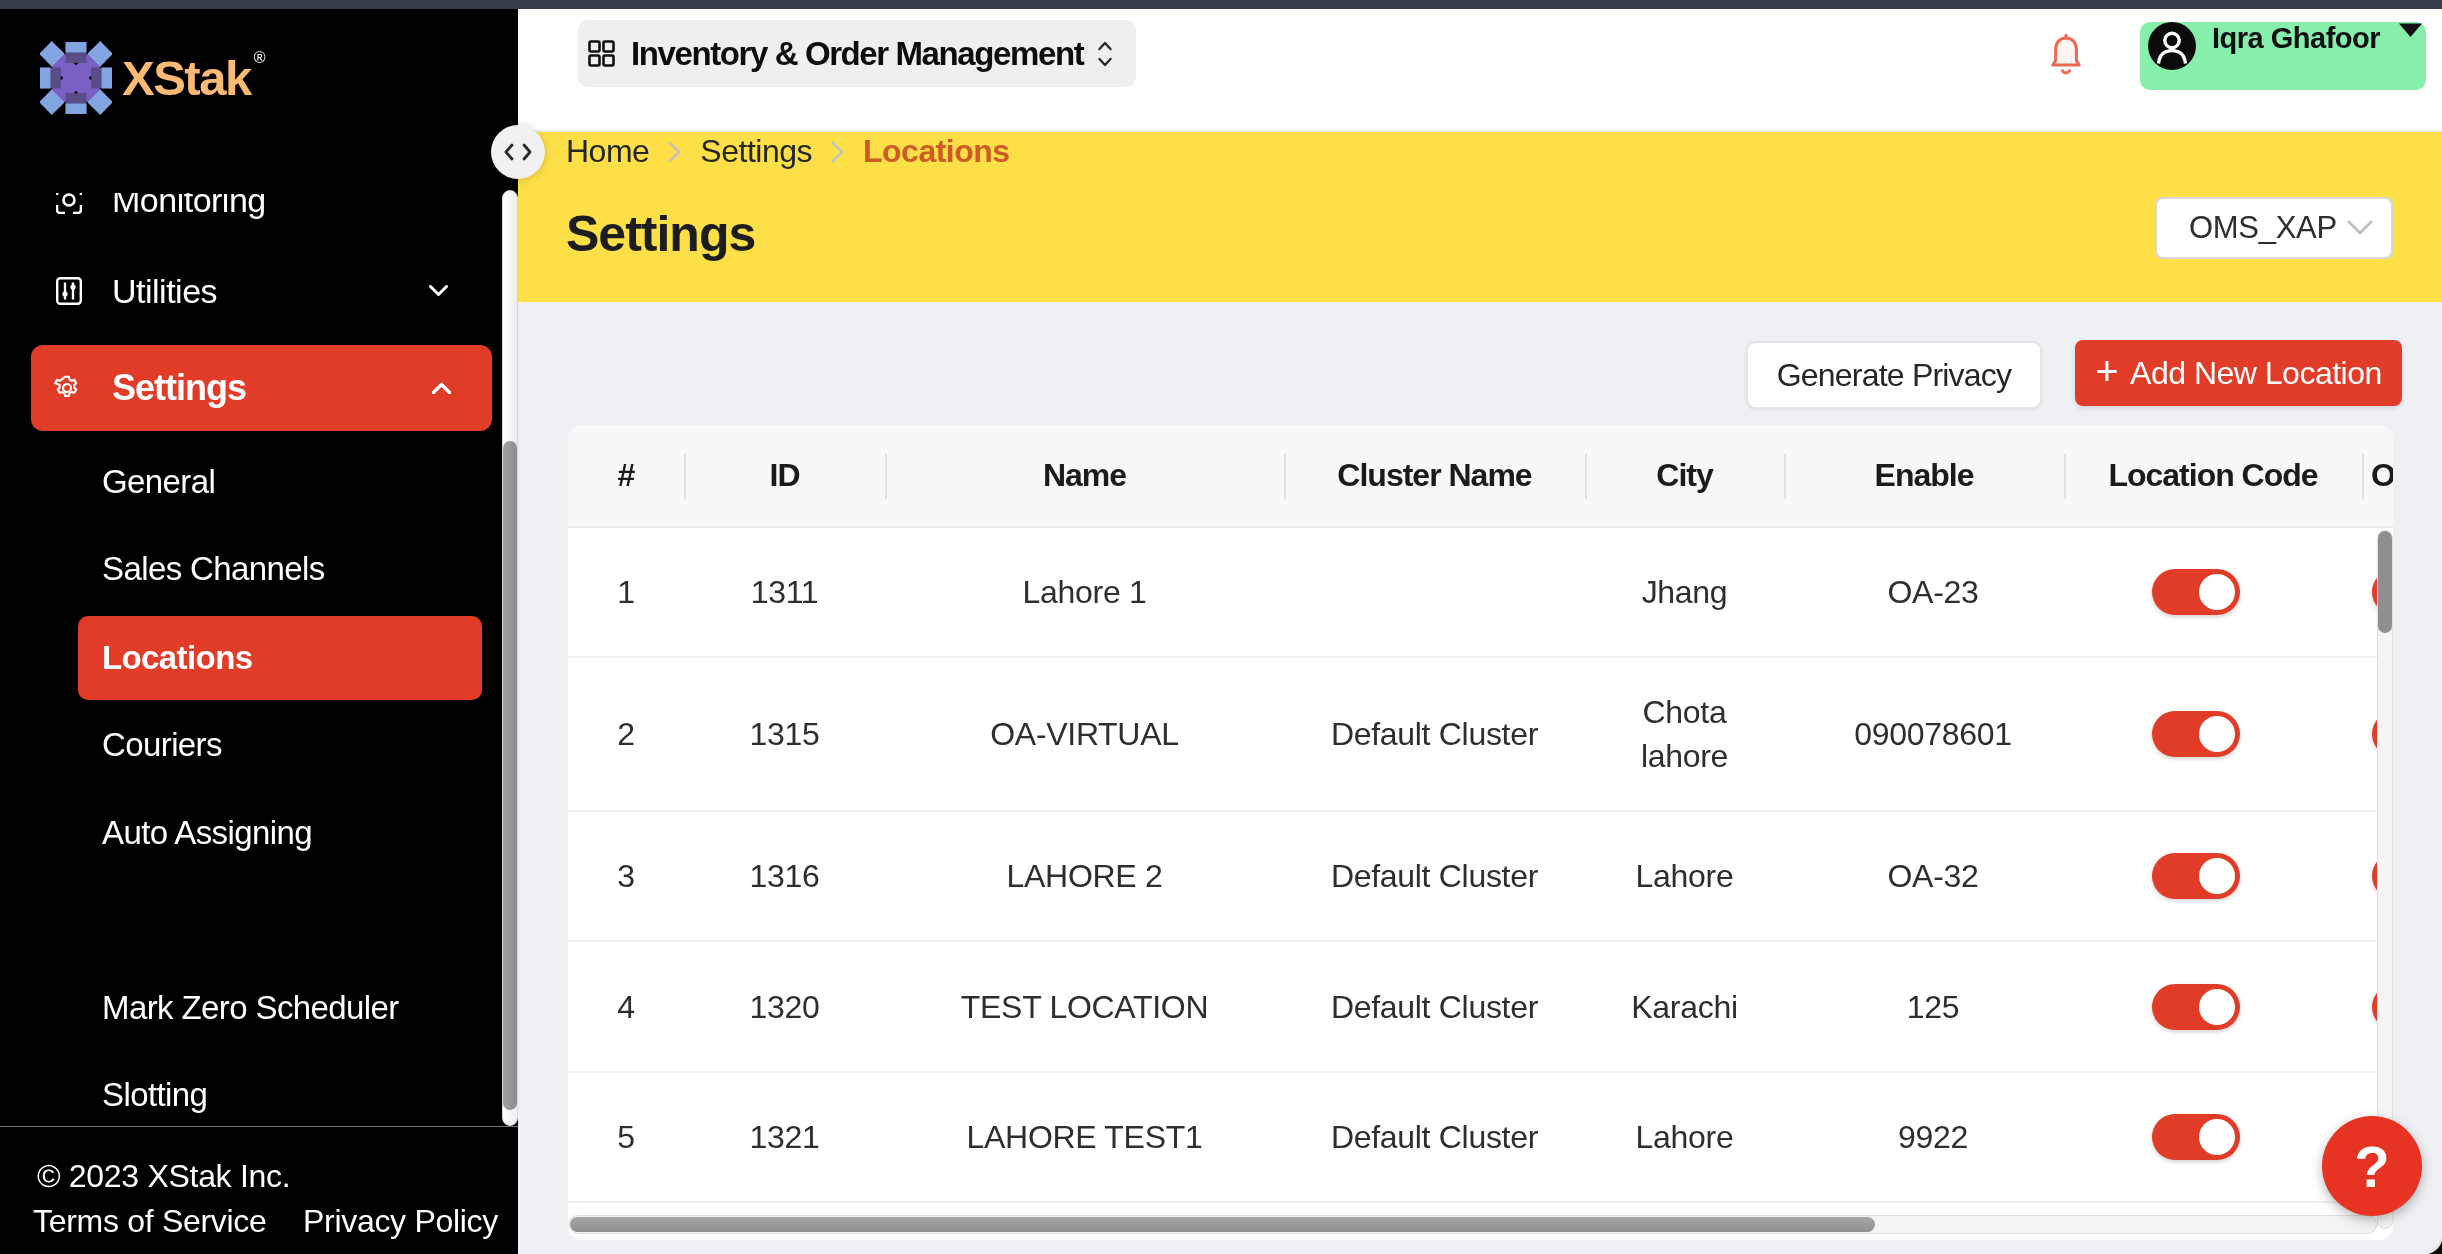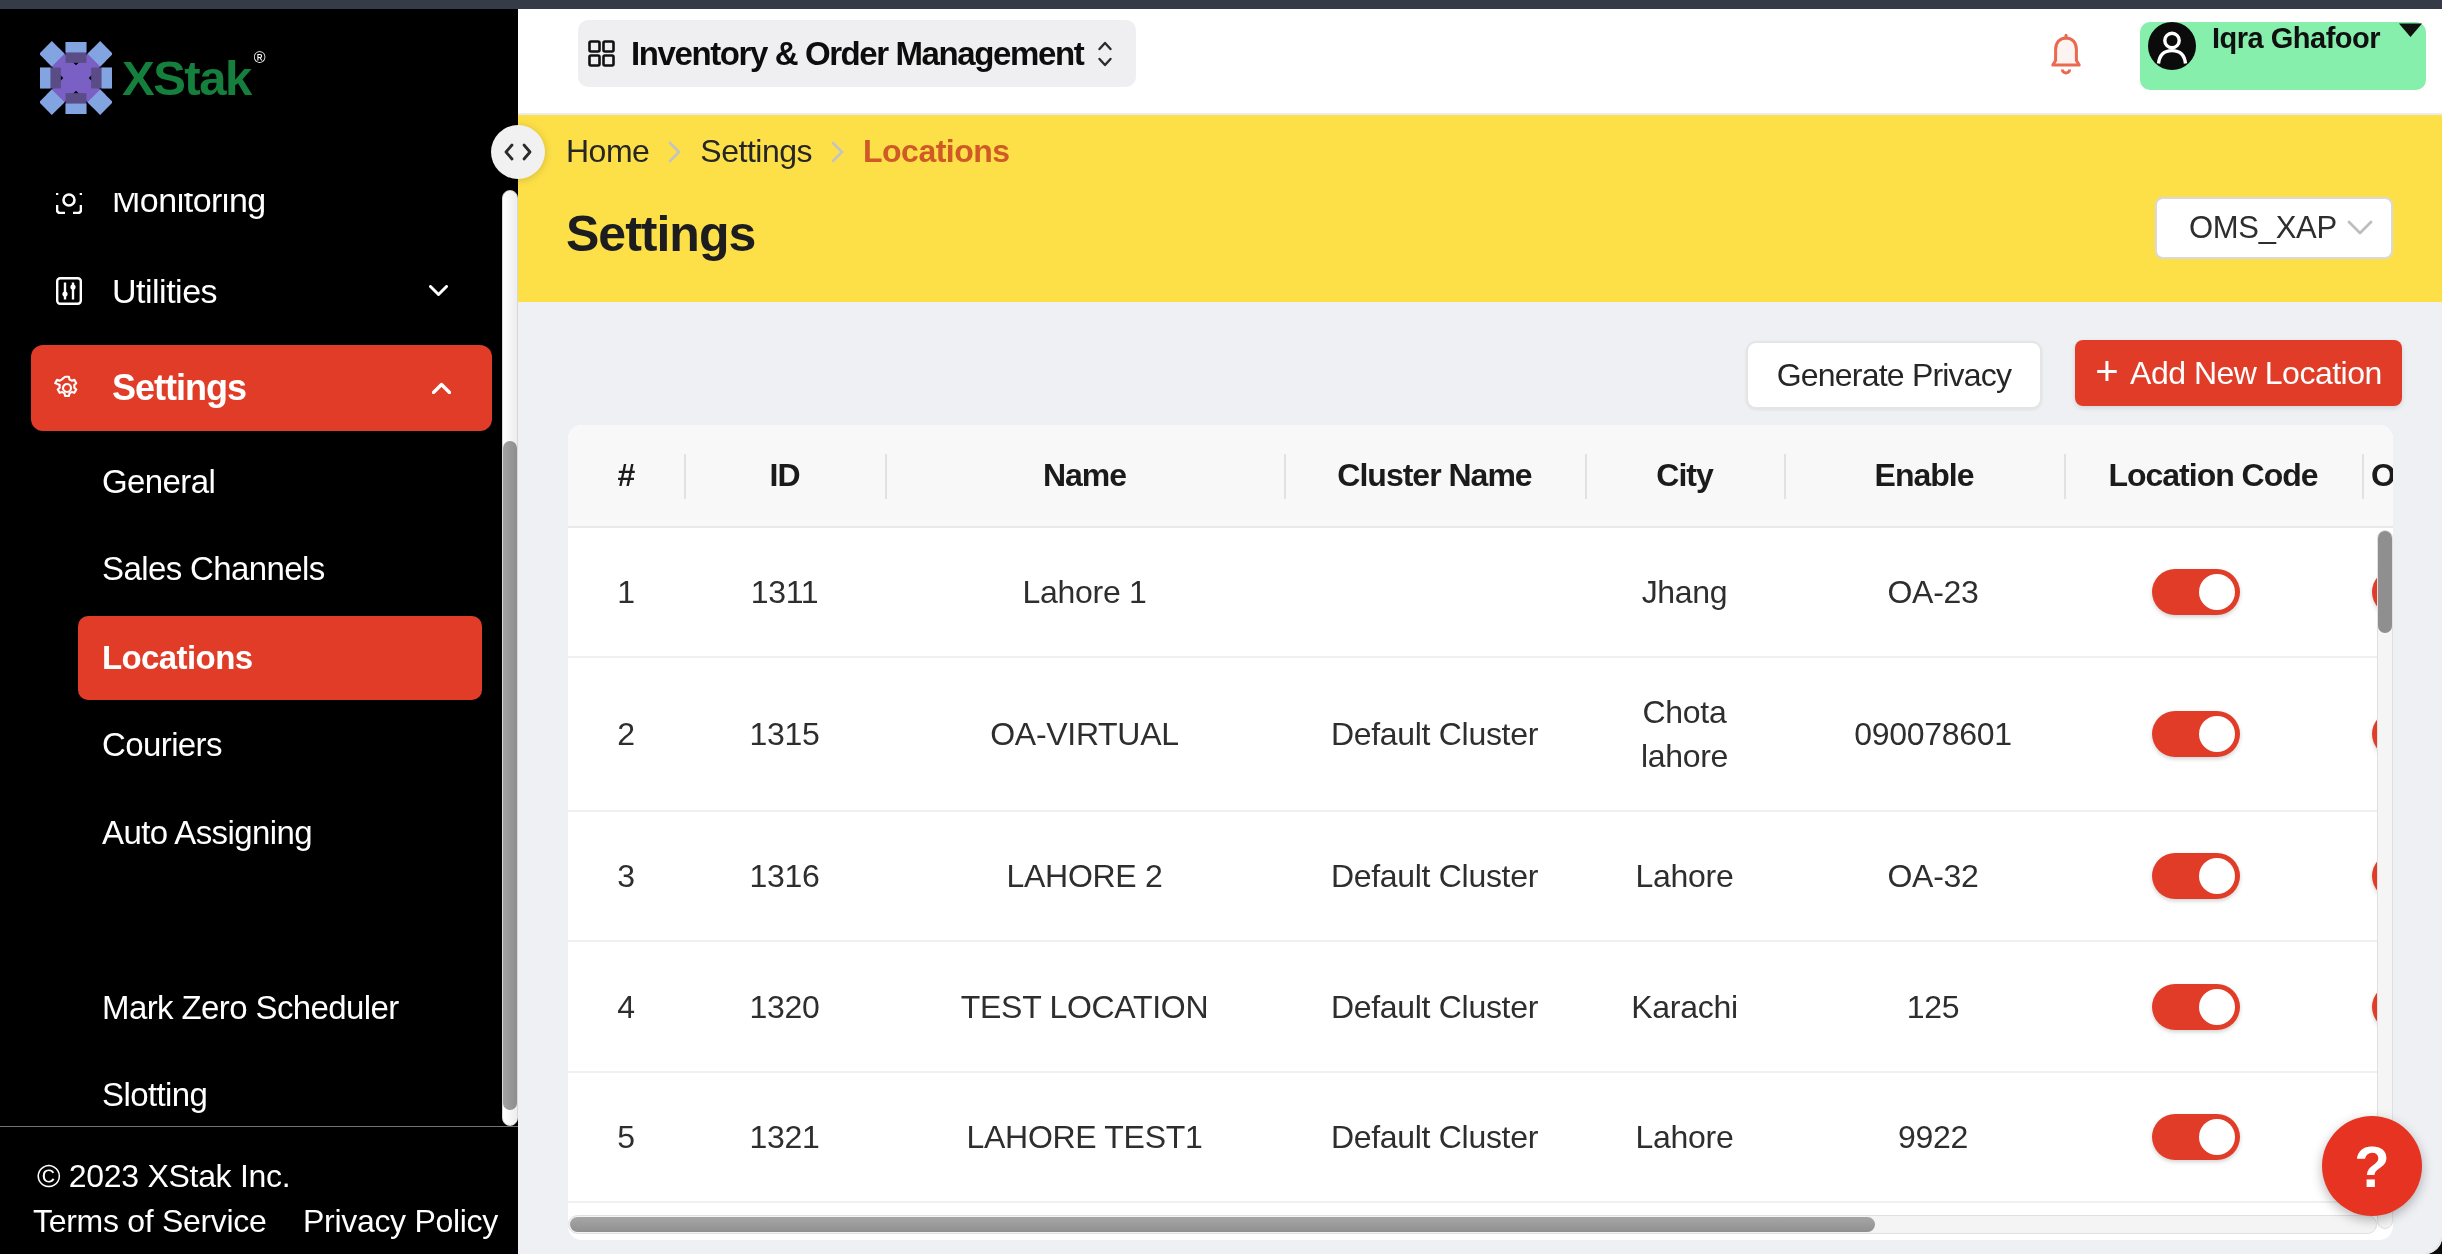--- a/index.html
+++ b/index.html
@@ -5,21 +5,21 @@
   * { margin:0; padding:0; box-sizing:border-box; }
   html,body { width:2442px; height:1254px; overflow:hidden; }
   body { font-family:"Liberation Sans", sans-serif; position:relative; background:#fff; }
 
   
   .topbar { position:absolute; left:0; top:0; width:2442px; height:9px; background:#353c48; z-index:50; }
 
   
   .sidebar { position:absolute; left:0; top:9px; width:518px; height:1245px; background:#000; z-index:20; }
   .logo { position:absolute; left:40px; top:30px; display:flex; align-items:center; }
-  .logo-text { color:#15803d; font-size:49px; font-weight:700; letter-spacing:-1.5px; margin-left:10px; }
+  .logo-text { color:#fdba74; font-size:49px; font-weight:700; letter-spacing:-1.5px; margin-left:10px; }
   .logo-reg { color:#fff; font-size:16px; vertical-align:super; position:relative; top:-20px; left:3px; font-weight:400;}
 
   .side-menu { position:absolute; left:0; top:184px; width:518px; height:933px; overflow:hidden; }
   .menu-item { position:absolute; left:0; width:518px; height:86px; display:flex; align-items:center; color:#fff; }
   .menu-item .mi-icon { position:absolute; left:56px; width:26px; height:28px; display:flex; align-items:center; }
   .menu-item .mi-label { position:absolute; left:112px; font-size:34px; font-weight:500; letter-spacing:-0.5px; }
   .menu-item .mi-chevron { position:absolute; left:429px; }
   .menu-item.active-parent { left:31px; width:461px; border-radius:12px; background:var(--accent); }
   .menu-item.active-parent .mi-icon { left:23px; }
   .menu-item.active-parent .mi-label { left:81px; font-weight:700; font-size:36px; letter-spacing:-1px; }
@@ -36,21 +36,21 @@
 
   .side-footer-sep { position:absolute; left:0; top:1117px; width:518px; height:1px; background:rgba(255,255,255,.45); }
   .side-copyright { position:absolute; left:37px; top:1149px; color:#fff; font-size:32px; letter-spacing:-0.3px; }
   .side-terms { position:absolute; left:33px; top:1194px; color:#fff; font-size:32px; letter-spacing:-0.3px; }
   .side-privacy { position:absolute; left:303px; top:1194px; color:#fff; font-size:32px; letter-spacing:-0.3px; }
 
   .collapse-btn { position:absolute; left:491px; top:125px; width:54px; height:54px; border-radius:50%;
     background:#f1f1f2; box-shadow:0 1px 8px rgba(0,0,0,.18); z-index:40; display:flex; align-items:center; justify-content:center; }
 
   
-  .header { position:absolute; left:518px; top:9px; width:1924px; height:106px; background:#fff; border-bottom:2px solid #ececec; z-index:10; }
+  .header { position:absolute; left:518px; top:9px; width:1924px; height:123px; background:#fff; border-bottom:2px solid #ececec; z-index:10; }
   .app-pill { position:absolute; left:60px; top:11px; width:558px; height:67px; background:#efeff1; border-radius:10px;
     display:flex; align-items:center; padding:0 20px 0 10px; }
   .app-pill .ap-label { font-size:33px; font-weight:700; color:#0d0d0d; margin:0 14px 0 16px; white-space:nowrap; letter-spacing:-1.4px; }
   .bell-wrap { position:absolute; left:1532px; top:24px; width:32px; height:50px; }
   .user-pill { position:absolute; left:1622px; top:13px; width:286px; height:68px; background:#86efac; border-radius:10px;
     display:flex; align-items:flex-start; padding:0 20px 0 8px; }
   .user-name { font-size:29px; font-weight:700; color:#101010; margin:0 18px 0 16px; white-space:nowrap; letter-spacing:-0.5px; }
 
   
   .content { position:absolute; left:518px; top:107px; width:1924px; height:1147px; background:#fde047; }

